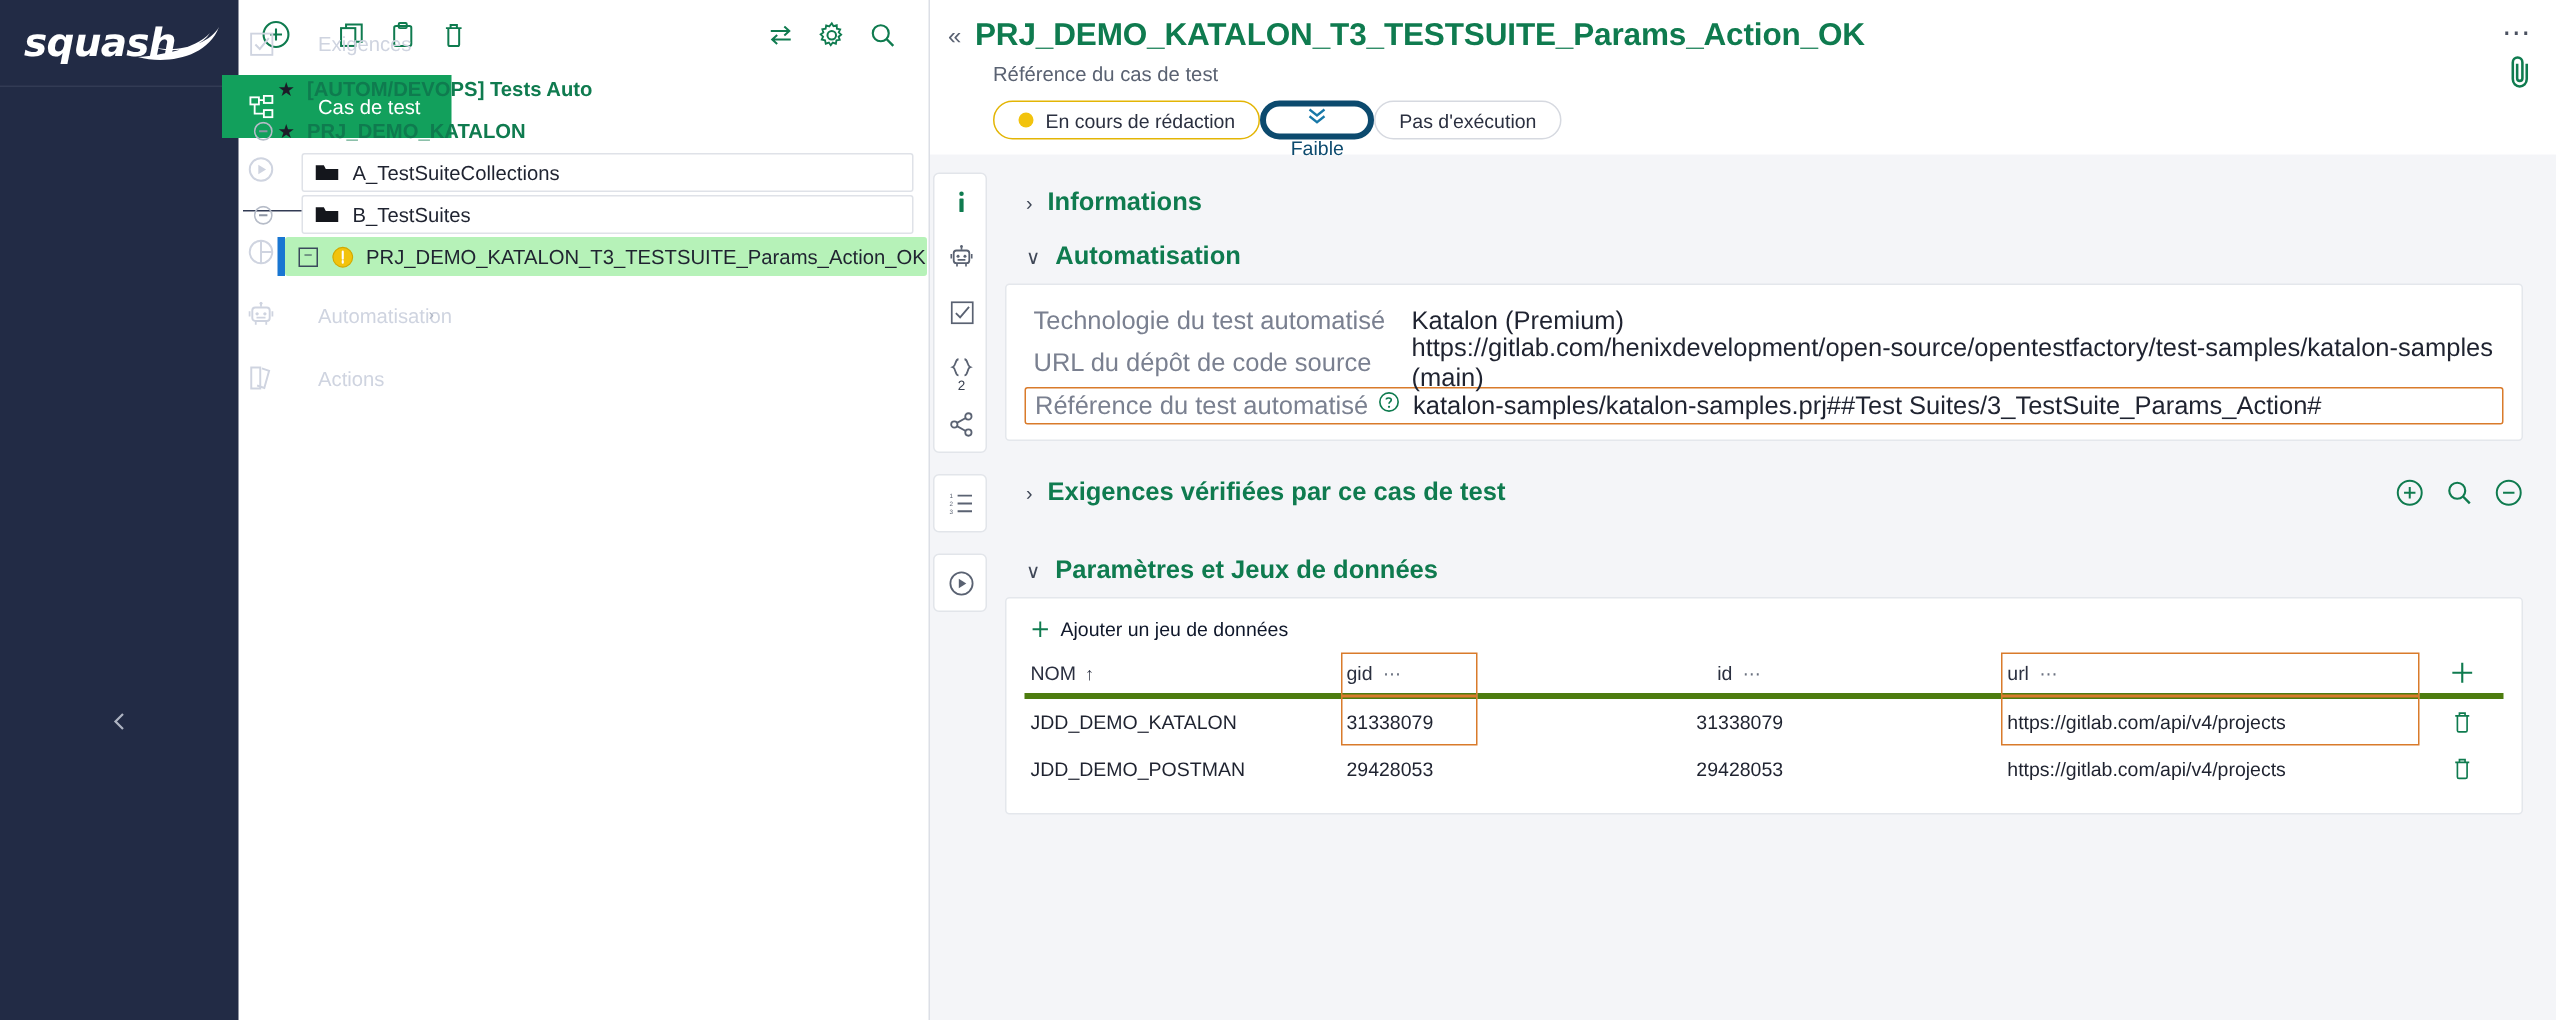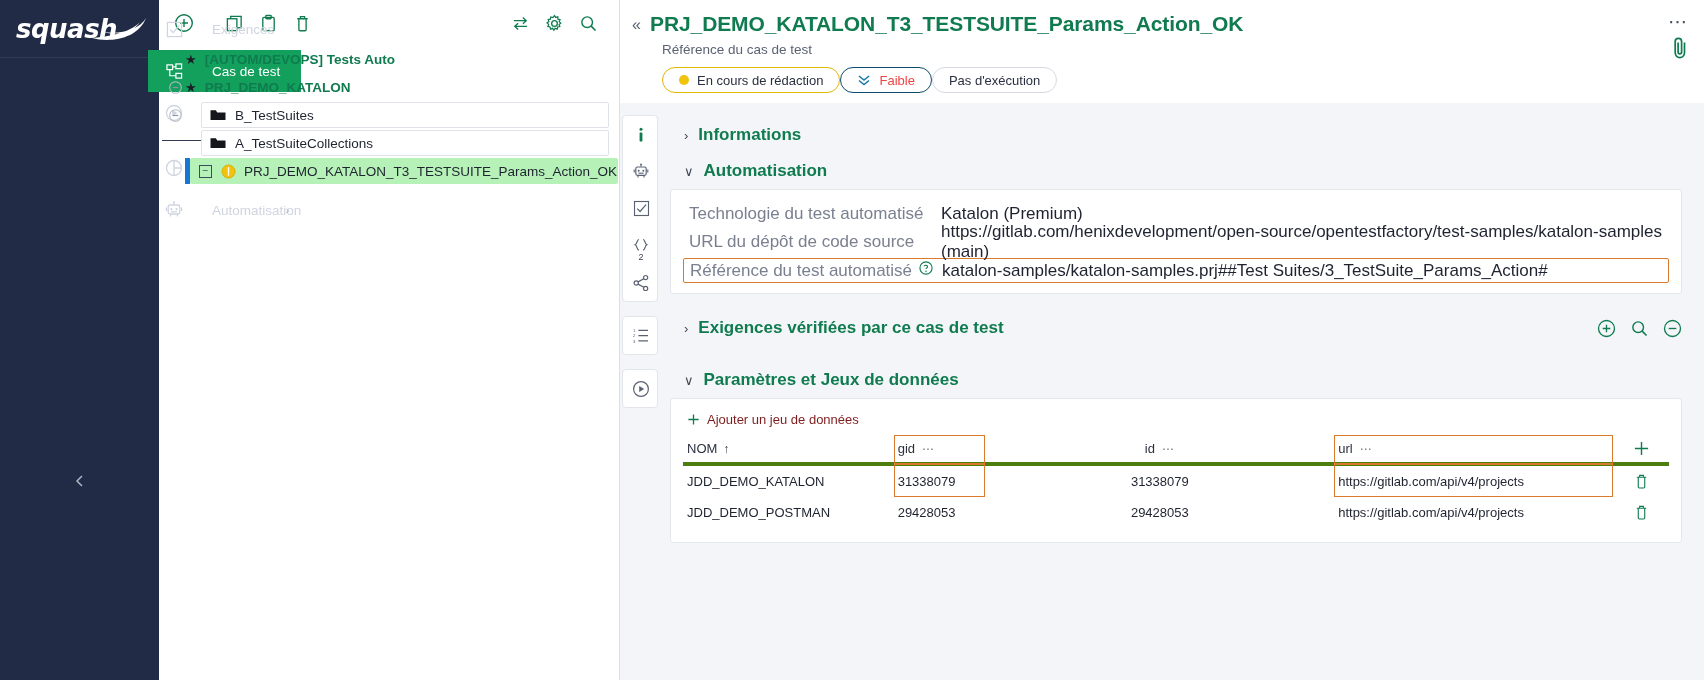--- a/index.html
+++ b/index.html
@@ -107,21 +107,21 @@
   .kebab { position: absolute; right: 16px; top: 10px; color:#4a5160; font-size: 19px; cursor:pointer; letter-spacing:1px;}
   .clip-ico { position: absolute; right: 14px; top: 36px; color:#0f7b4f; cursor:pointer;}
   .subtitle { font-size: 13.5px; color: #5a6272; padding-left: 42px; margin-top: 6px;}
   .badges { display: flex; gap: 0; padding-left: 42px; margin-top: 10px; }
   .badge {
     height: 26px; border-radius: 14px; display: flex; align-items: center;
     gap: 8px; padding: 0 16px; font-size: 13px; background: #fff; cursor: pointer;
   }
   .badge.status { border: 1px solid #e3b505; color: #2b3040; }
   .badge.status .dot { width: 10px; height: 10px; border-radius: 50%; background: #f2c30d; }
-  .badge.prio { border: 1px solid #0c4a6e; color: #ef4444; }
+  .badge.prio { border: 4px solid #0c4a6e; color: #0c4a6e; flex-direction: column; }
   .badge.prio .arrows { color: #1878a8; font-size: 13px; }
   .badge.exec { border: 1px solid #d6d9e0; color: #2b3040; }
 
   .detail-body { flex: 1; display: flex; overflow: hidden; }
   .icon-rail {
     width: 40px; flex: 0 0 40px; padding-top: 12px;
     display: flex; flex-direction: column; align-items: center; gap: 0;
   }
   .rail-group { background: #ffffff; border: 1px solid #e2e5ea; border-radius: 4px; width: 36px; }
   .rail-group + .rail-group { margin-top: 14px; }
@@ -145,21 +145,21 @@
   .field-row { display: flex; align-items: center; height: 28px; font-size: 17px; }
   .field-label { width: 258px; flex: 0 0 258px; color: #7a8090; padding-left: 6px; }
   .field-value { color: #1f2330; }
   .field-row.boxed {
     border: 1px solid #d97b2b; border-radius: 2px; height: 25px; margin-top: 2px;
   }
   .help-ico { color:#0f7b4f; margin-left: 7px; }
 
   
   .ds-card { background: #ffffff; border: 1px solid #e4e7ec; border-radius: 3px; padding: 10px 12px 14px 12px; }
-  .add-ds { display:flex; align-items:center; gap:7px; color:#7f1d1d; font-size:13px; padding: 3px 0 8px 4px; cursor:pointer;}
+  .add-ds { display:flex; align-items:center; gap:7px; color:#0f172a; font-size:13px; padding: 3px 0 8px 4px; cursor:pointer;}
   table.ds { width: 100%; border-collapse: collapse; font-size: 13px; }
   table.ds th { font-weight: normal; color: #2b3040; text-align: left; padding: 5px 4px; height: 26px;}
   table.ds td { color: #1f2330; padding: 7px 4px; height: 31px; }
   table.ds tbody tr.first td { border-top: 4px solid #4d7c0f; margin-left: 48px; }
   .dots { color: #6b7280; letter-spacing: 1px; margin-left: 7px; font-size: 12px;}
   .sort-arrow { color: #2b3040; margin-left: 6px; font-size: 12px; }
   .col-nom { width: 150px; }
   .col-gid { width: 62px; }
   .col-id  { width: 250px; }
   .col-url { width: 200px; }
@@ -237,20 +237,29 @@
             <circle cx="6.4" cy="8.2" r="1.1" fill="#cfd4e0"></circle>
               <circle cx="11.6" cy="8.2" r="1.1" fill="#cfd4e0"></circle>
             <path d="M6 10.8 L12 10.8" stroke="#cfd4e0" stroke-width="1.2"></path>
             <path d="M1.4 6.5 L1.4 10 M16.6 6.5 L16.6 10 M5.5 13 L5.5 15.5 M12.5 13 L12.5 15.5" stroke="#cfd4e0" stroke-width="1.2"></path>
           </svg>
         </span>
         <span>Automatisation</span>
         <span class="chev">›</span>
       </div>
 
+      <div class="nav-item">
+        <span class="ico">
+          <svg width="18" height="18" viewBox="0 0 18 18">
+            <rect x="2.5" y="2" width="6" height="14" fill="none" stroke="#cfd4e0" stroke-width="1.3"></rect>
+            <path d="M9.6 2.6 L14.4 4.2 L11.2 15.6 L6.4 14" fill="none" stroke="#cfd4e0" stroke-width="1.3"></path>
+          </svg>
+        </span>
+        <span>Actions</span>
+      </div>
     </div>
 
     <div class="nav-collapse">
       <svg width="14" height="14" viewBox="0 0 14 14">
         <path d="M9 2 L4 7 L9 12" fill="none" stroke="#aeb4c2" stroke-width="1.5"></path>
       </svg>
     </div>
   </div>
 
   <div class="tree-panel">
@@ -311,43 +320,43 @@
           <svg width="13" height="13" viewBox="0 0 14 14">
               <circle cx="7" cy="7" r="6.2" fill="none" stroke="#b6bcc8" stroke-width="1.1"></circle>
               <path d="M4 7 L10 7" stroke="#8d95a3" stroke-width="1.3"></path>
             </svg>
         </span>
         <span class="star">★</span>
         <span class="tree-label lbl-green">PRJ_DEMO_KATALON</span>
       </div>
 
       <div class="tree-row" style="padding-left:8px">
-        <span class="twisty">
-          <svg width="13" height="13" viewBox="0 0 14 14">
-              <circle cx="7" cy="7" r="6.2" fill="none" stroke="#b6bcc8" stroke-width="1.1"></circle>
-              <path d="M4 7 L10 7" stroke="#8d95a3" stroke-width="1.3"></path>
-            </svg>
-        </span>
-        <span style="width:16px;display:inline-block"></span>
-        <span class="node-box">
-          <svg class="folder-ico" viewBox="0 0 16 12">
-              <path d="M0.5 2 L0.5 11 L15.5 11 L15.5 3.6 L7.2 3.6 L5.9 1.2 L0.5 1.2 Z" fill="#14161c"></path>
-            </svg>
-          <span class="tree-label lbl-dark">B_TestSuites</span>
-        </span>
-      </div>
-
-      <div class="tree-row" style="padding-left:8px">
         <span class="twisty"></span>
         <span style="width:16px;display:inline-block"></span>
         <span class="node-box">
           <svg class="folder-ico" viewBox="0 0 16 12">
               <path d="M0.5 2 L0.5 11 L15.5 11 L15.5 3.6 L7.2 3.6 L5.9 1.2 L0.5 1.2 Z" fill="#14161c"></path>
             </svg>
           <span class="tree-label lbl-dark">A_TestSuiteCollections</span>
+        </span>
+      </div>
+
+      <div class="tree-row" style="padding-left:8px">
+        <span class="twisty">
+          <svg width="13" height="13" viewBox="0 0 14 14">
+              <circle cx="7" cy="7" r="6.2" fill="none" stroke="#b6bcc8" stroke-width="1.1"></circle>
+              <path d="M4 7 L10 7" stroke="#8d95a3" stroke-width="1.3"></path>
+            </svg>
+        </span>
+        <span style="width:16px;display:inline-block"></span>
+        <span class="node-box">
+          <svg class="folder-ico" viewBox="0 0 16 12">
+              <path d="M0.5 2 L0.5 11 L15.5 11 L15.5 3.6 L7.2 3.6 L5.9 1.2 L0.5 1.2 Z" fill="#14161c"></path>
+            </svg>
+          <span class="tree-label lbl-dark">B_TestSuites</span>
         </span>
       </div>
 
       <div class="tree-row" style="padding-left:26px">
         <span style="width:16px;display:inline-block"></span>
         <span class="sel-bar"></span>
         <span class="node-box selected">
           <span class="sq-minus">−</span>
           <svg class="warn-ico" viewBox="0 0 16 16">
             <circle cx="8" cy="8" r="7" fill="#f2c30d" stroke="#d2a800" stroke-width="0.8"></circle>

